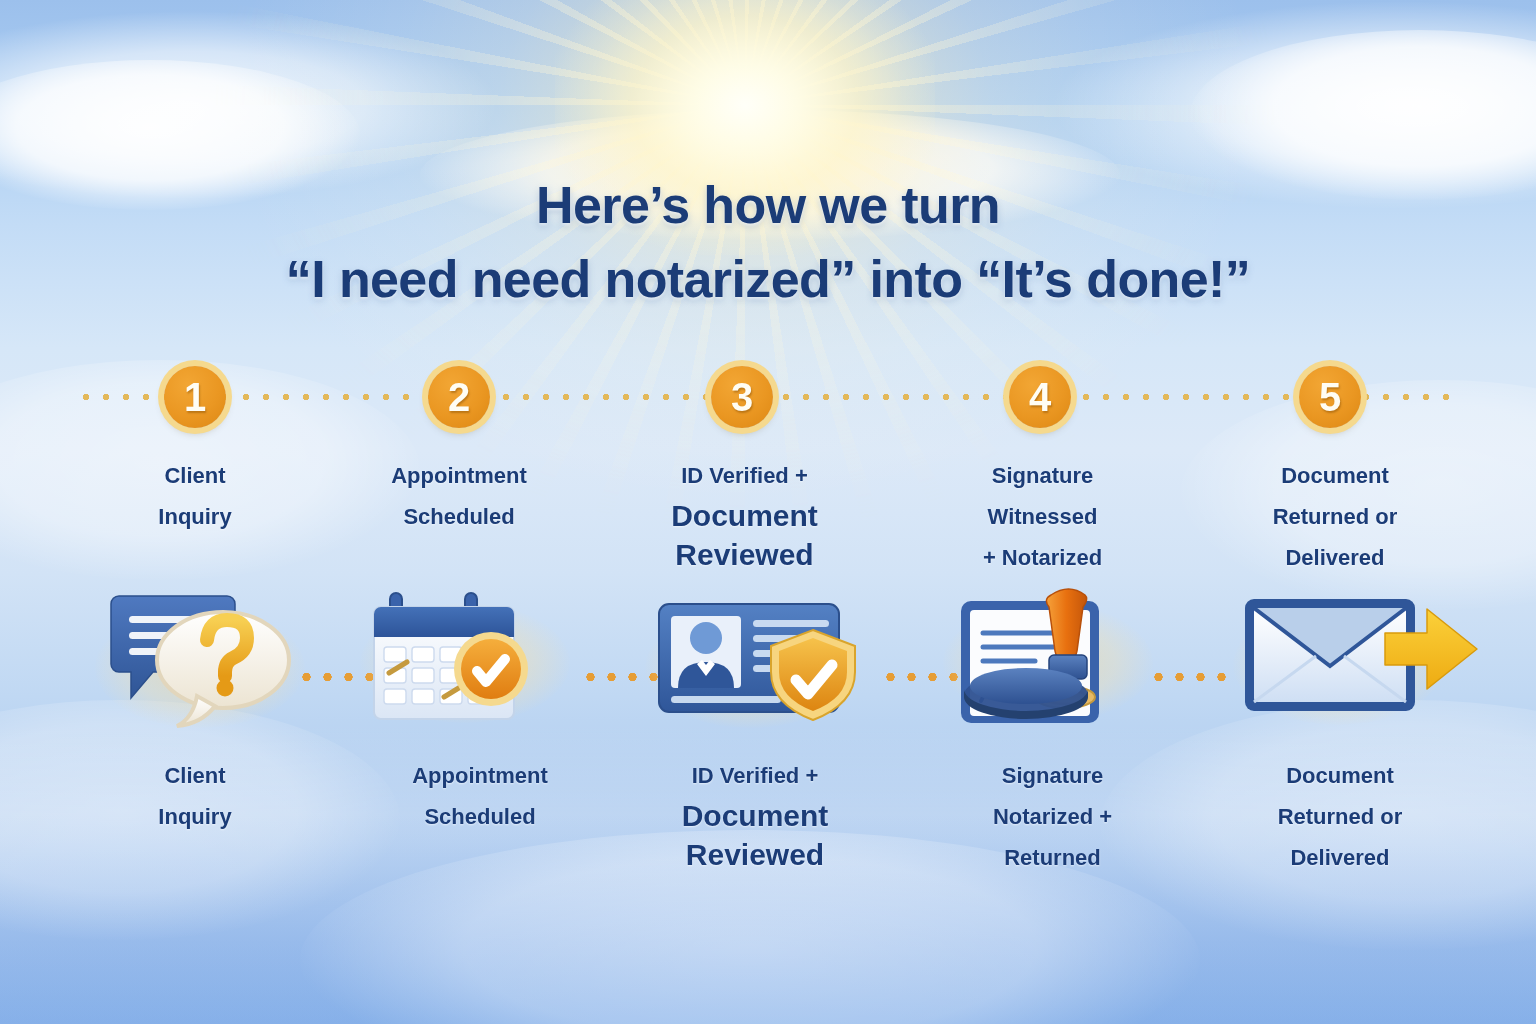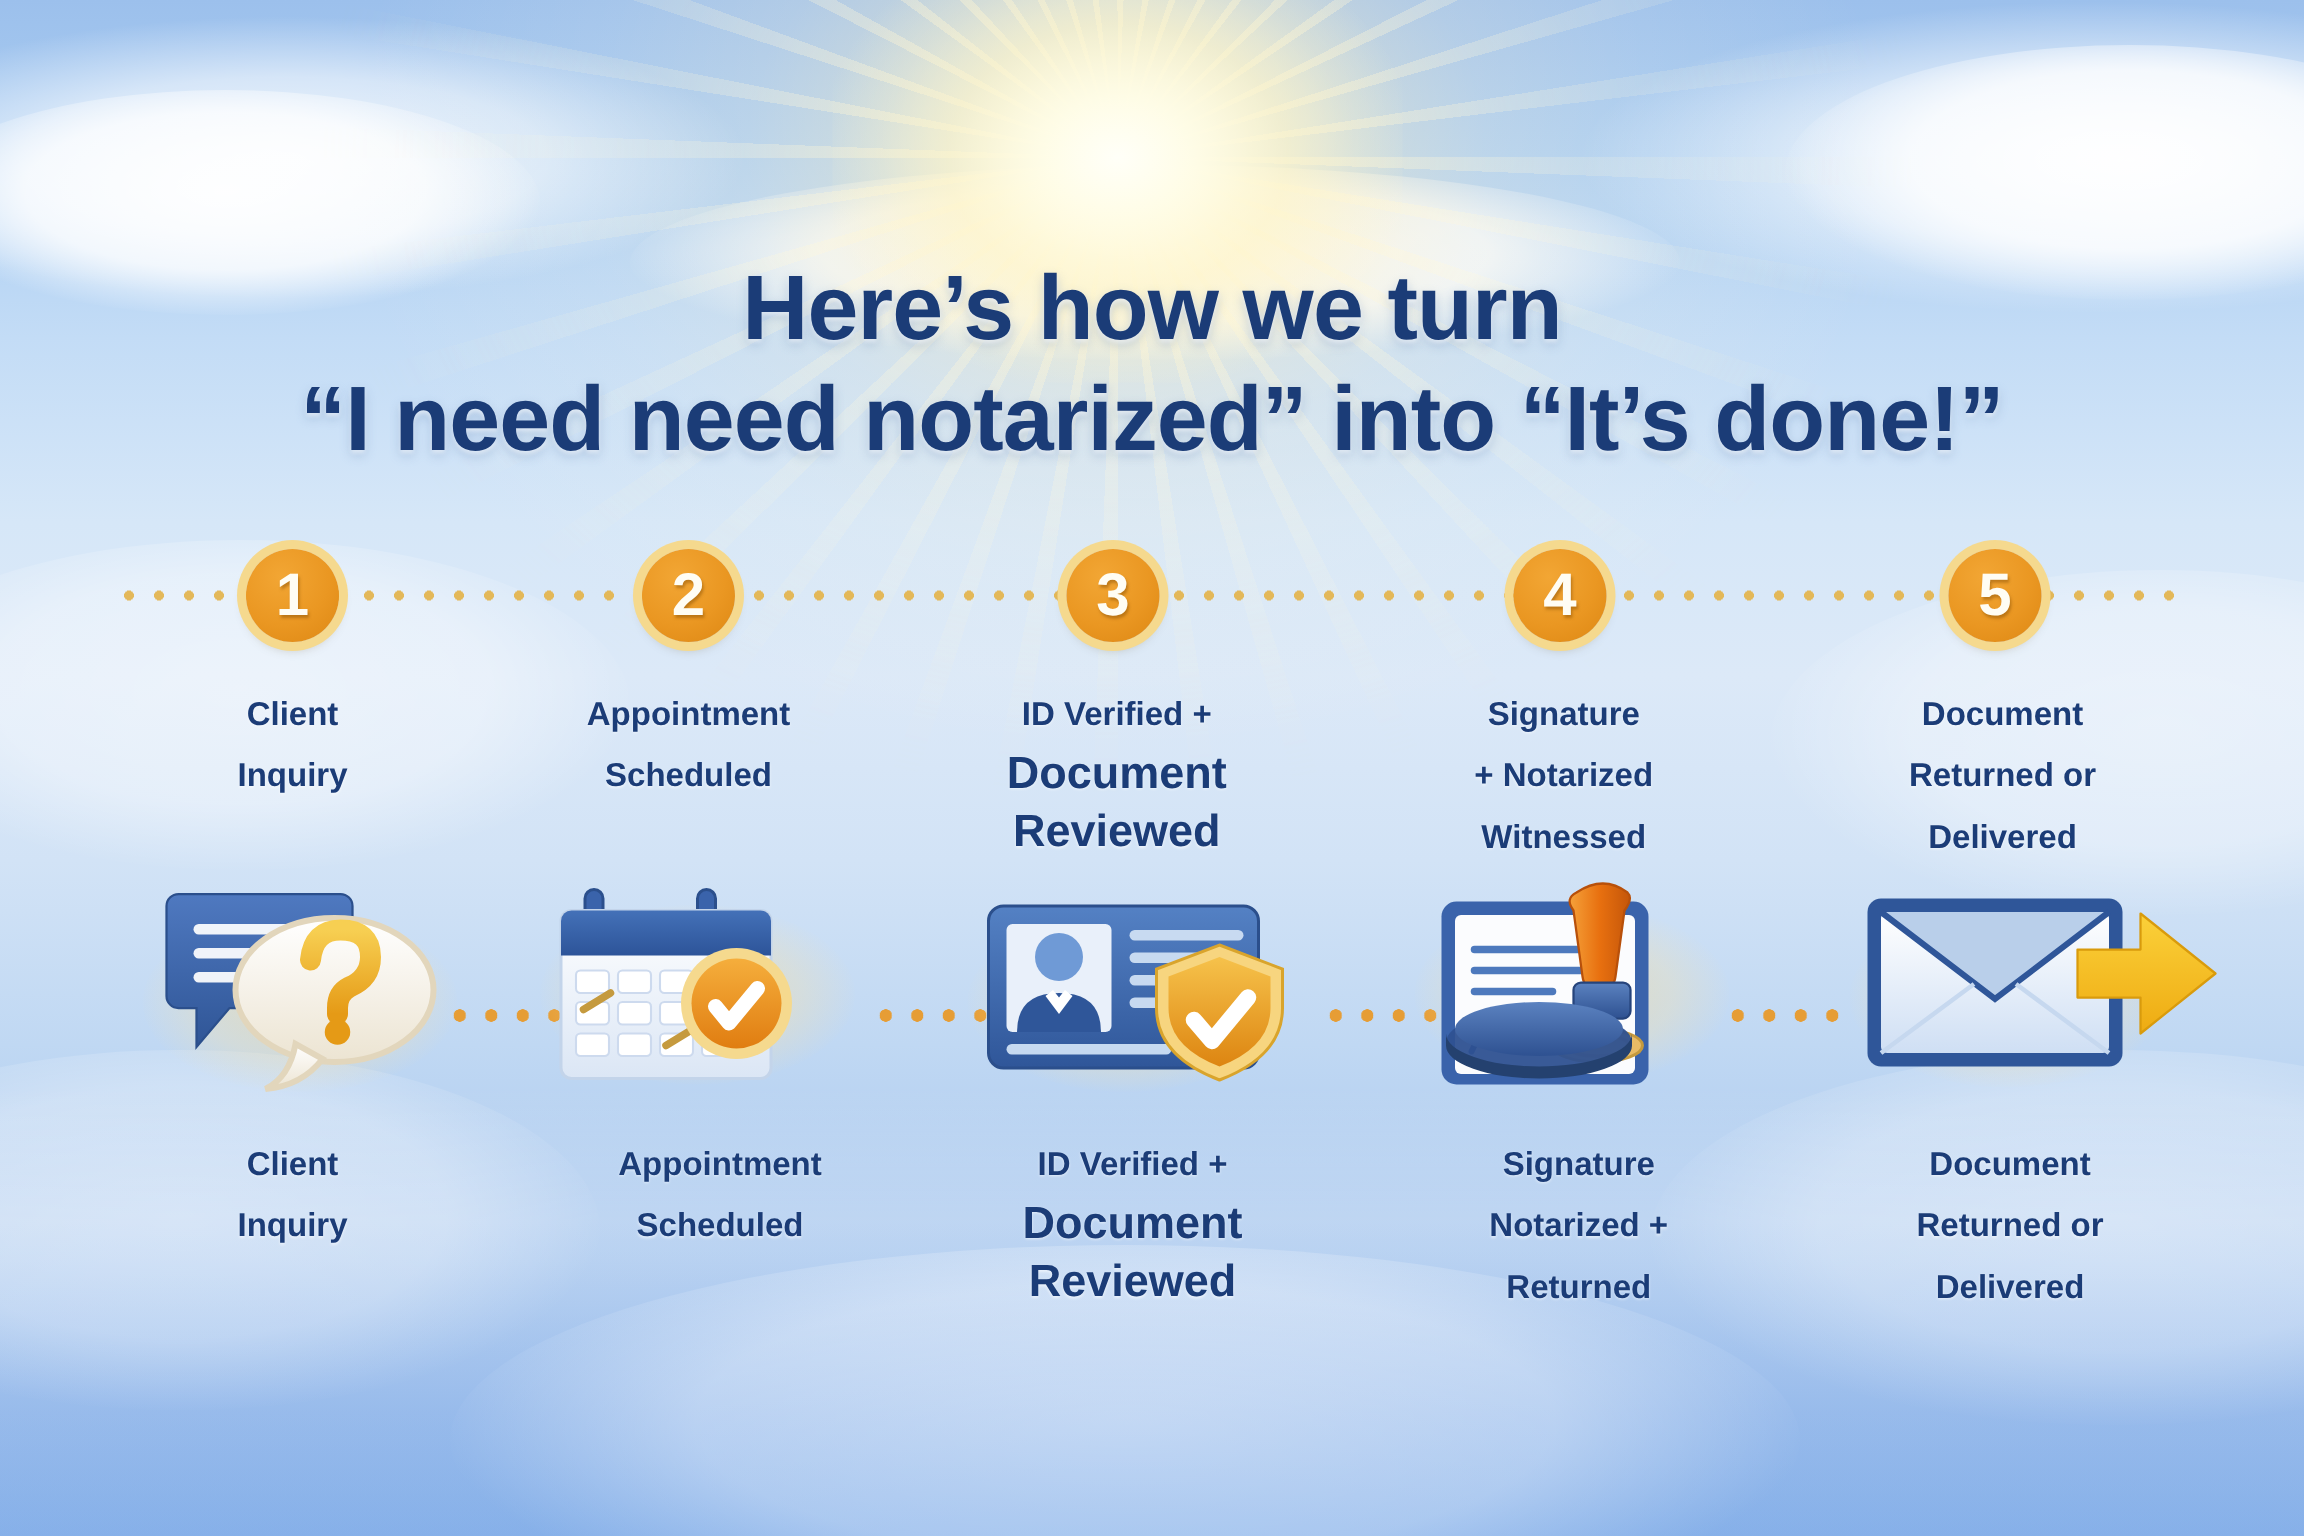--- a/index.html
+++ b/index.html
@@ -106,21 +106,21 @@
   
   .title-wrap {
     position: absolute;
     left: 0; right: 0; top: 168px;
     text-align: center;
     pointer-events: none;
   }
   .title-line {
     color: #1b3c77;
     font-weight: bold;
-    font-size: 61px;
+    font-size: 52px;
     line-height: 74px;
     letter-spacing: -0.6px;
     text-shadow: 0 2px 3px rgba(255,255,255,0.55),
                  0 3px 7px rgba(120,150,195,0.45);
   }
 
   
   .dotline {
     position: absolute;
     height: 8px;
@@ -241,22 +241,22 @@
   <div class="step-label" style="left:329px; top:455px; width:260px;">
     <div class="lbl-main">Appointment</div>
     <div class="lbl-main">Scheduled</div>
   </div>
   <div class="step-label" style="left:602px; top:455px; width:285px;">
     <div class="lbl-main">ID Verified +</div>
     <div class="lbl-sub">Document Reviewed</div>
   </div>
   <div class="step-label" style="left:920px; top:455px; width:245px;">
     <div class="lbl-main">Signature</div>
+    <div class="lbl-main">Witnessed</div>
     <div class="lbl-main">+ Notarized</div>
-    <div class="lbl-main">Witnessed</div>
   </div>
   <div class="step-label" style="left:1210px; top:455px; width:250px;">
     <div class="lbl-main">Document</div>
     <div class="lbl-main">Returned or</div>
     <div class="lbl-main">Delivered</div>
   </div>
 
   <div class="dotline icons" style="left:296px; top:672px; width:108px;"></div>
   <div class="dotline icons" style="left:580px; top:672px; width:90px;"></div>
   <div class="dotline icons" style="left:880px; top:672px; width:78px;"></div>

